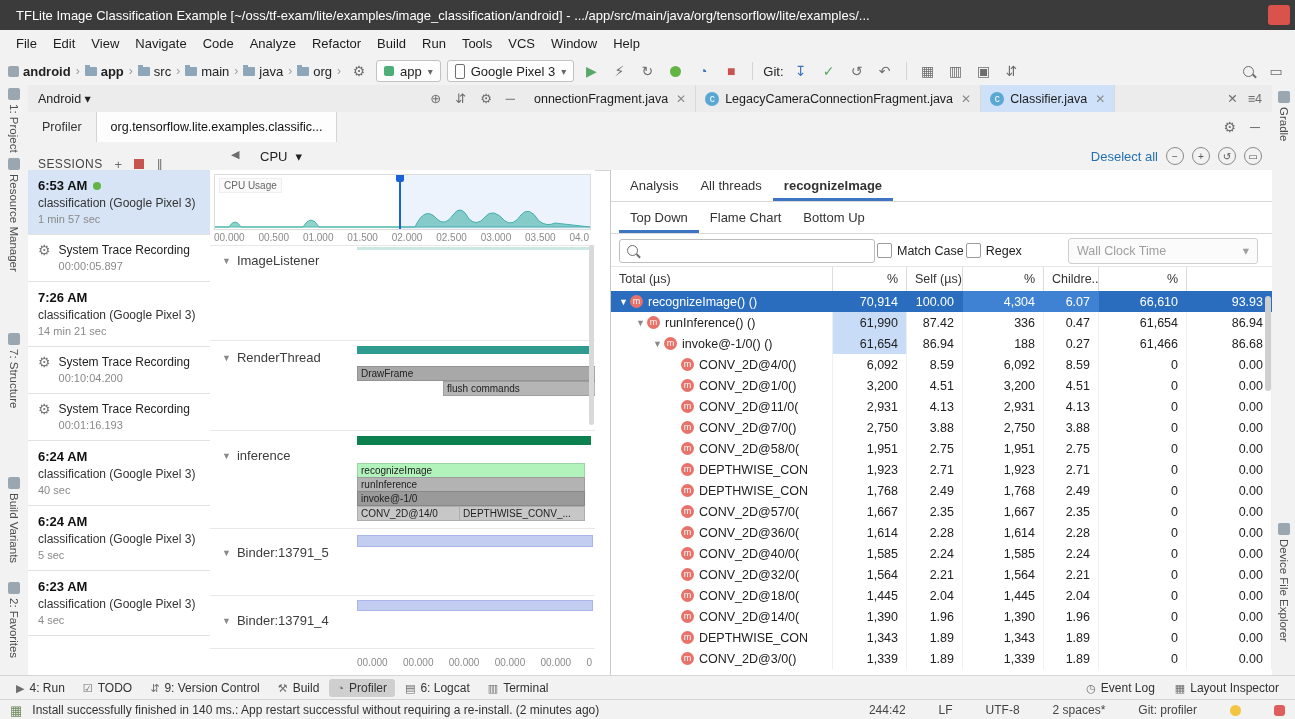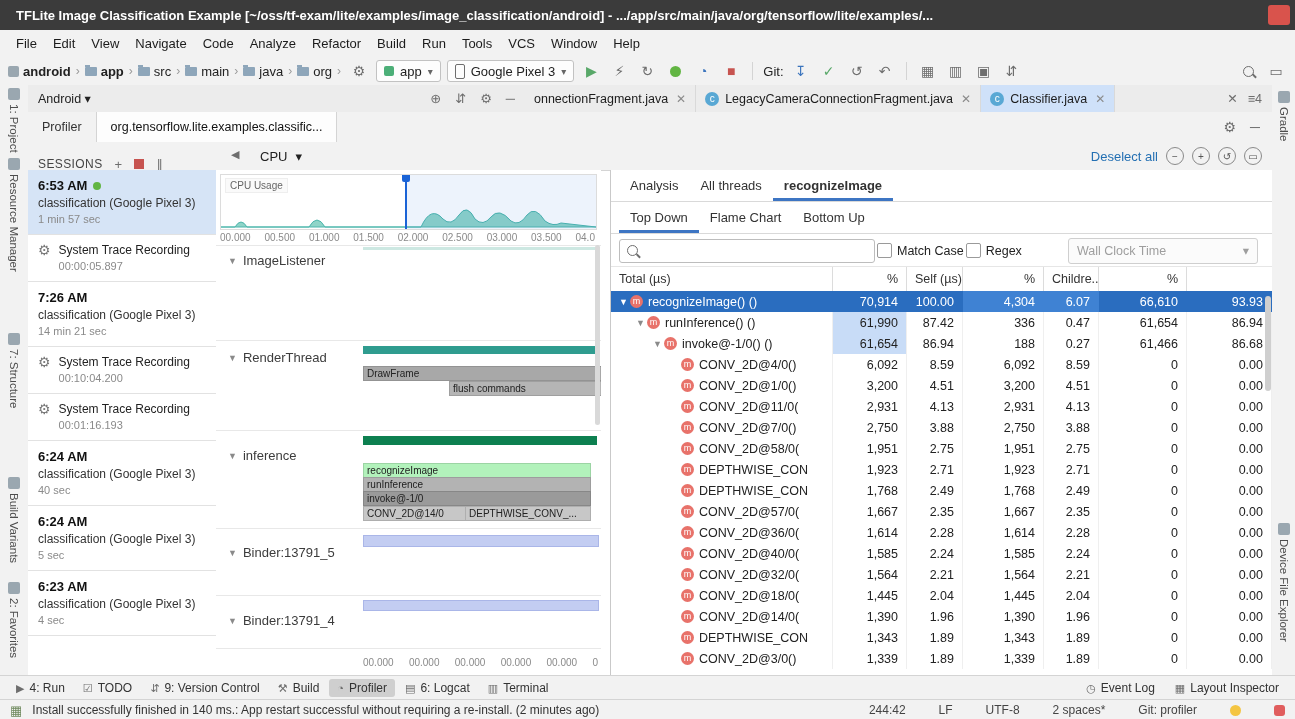--- a/index.html
+++ b/index.html
@@ -2,21 +2,21 @@
 <html><head>
 <meta charset="utf-8">
 <style>
   html,body{margin:0;padding:0;background:#888;}
   #app{position:relative;width:1295px;height:719px;background:#fff;overflow:hidden;
        font-family:"Liberation Sans","DejaVu Sans",sans-serif;font-size:12px;color:#222;}
 
   
   .titlebar{position:absolute;top:0;left:0;right:0;height:30px;background:#3b3b3b;color:#fff;
             display:flex;align-items:center;}
-  .titlebar .title{font-weight:bold;font-size:13px;margin-left:16px;white-space:nowrap;overflow:hidden;}
+  .titlebar .title{font-weight:normal;font-size:13px;margin-left:16px;white-space:nowrap;overflow:hidden;}
   .close-btn{position:absolute;right:5px;top:5px;width:22px;height:20px;background:#d9534c;border-radius:3px;}
 
   
   .menubar{position:absolute;top:30px;left:0;right:0;height:27px;background:#f2f2f2;
            display:flex;align-items:center;padding-left:8px;font-size:13px;color:#1c1c1c;}
   .menu-item{padding:4px 8px;cursor:default;}
 
   
   .toolbar{position:absolute;top:57px;left:0;right:0;height:28px;background:#f2f2f2;
            border-bottom:1px solid #d4d4d4;display:flex;align-items:center;padding:0 8px;gap:6px;font-size:13px;}
@@ -89,21 +89,21 @@
   .stime{font-weight:bold;font-size:13px;color:#111;display:flex;align-items:center;gap:6px;}
   .livedot{width:8px;height:8px;border-radius:50%;background:#62b543;display:inline-block;}
   .sdesc{margin-top:3px;color:#333;font-size:12px;}
   .sdur{margin-top:3px;color:#8a8a8a;font-size:11px;}
   .rec{display:flex;gap:8px;padding:8px 10px 9px;border-bottom:1px solid #e2e2e2;background:#fff;}
   .rec .gear{color:#777;font-size:14px;line-height:14px;}
   .rtitle{font-size:12px;color:#222;}
   .rtime{color:#8a8a8a;font-size:11px;margin-top:3px;}
 
   
-  .timeline{position:absolute;top:170px;left:216px;width:385px;bottom:44px;background:#fff;overflow:hidden;}
+  .timeline{position:absolute;top:170px;left:210px;width:385px;bottom:44px;background:#fff;overflow:hidden;}
   .cpu-chart{position:absolute;top:4px;left:4px;width:375px;height:54px;border:1px solid #dcdcdc;background:#fff;}
   .cpu-label{position:absolute;top:3px;left:4px;font-size:10px;color:#666;background:#fafafa;
              border:1px solid #eee;padding:1px 4px;z-index:3;}
   .sel-shade{position:absolute;top:0;bottom:0;left:185px;right:0;background:rgba(31,101,214,0.08);}
   .sel-line{position:absolute;top:0;bottom:0;left:184px;width:2px;background:#1a63d6;}
   .sel-handle{position:absolute;top:0;left:181px;width:8px;height:7px;background:#1a63d6;border-radius:0 0 2px 2px;}
   .axis{position:absolute;display:flex;justify-content:space-between;font-size:10px;color:#8a8a8a;}
   .axis.top{top:62px;left:4px;width:375px;}
   .axis.bottom{top:487px;left:147px;width:235px;}
   .lane-sep{position:absolute;left:0;right:0;height:1px;background:#e8e8e8;}

